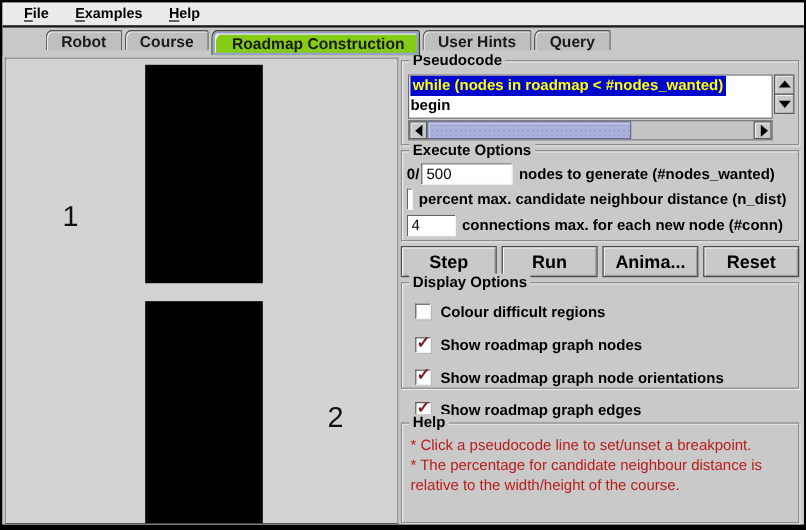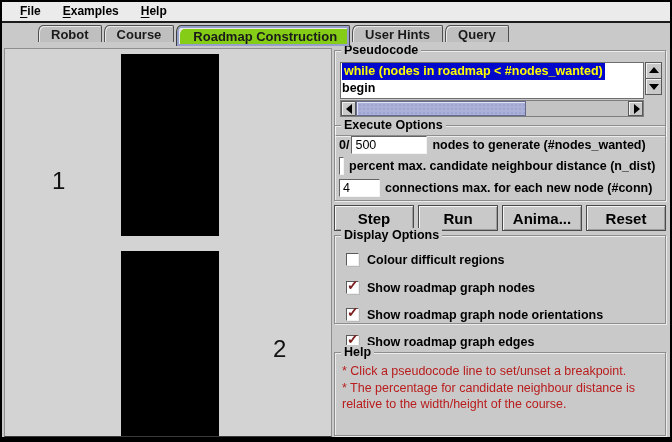--- a/index.html
+++ b/index.html
@@ -64,21 +64,21 @@
   
   .group {
     position:absolute; border:1px solid #8d8d8d;
     box-shadow: inset 1px 1px 0 rgba(255,255,255,.65), 1px 1px 0 rgba(255,255,255,.65);
   }
   .group-title {
     position:absolute; top:-8px; left:6px; background:#c9c9c9; padding:0 3px;
     font-weight:bold; font-size:12.5px; color:#000; white-space:nowrap; line-height:14px;
   }
 
-  .grp-pseudocode { left:332px; top:4px;   width:332px; height:86px; }
+  .grp-pseudocode { left:332px; top:4px;   width:332px; height:71px; }
   .grp-execute    { left:332px; top:79px;  width:332px; height:76px; }
   .grp-display    { left:332px; top:189px; width:332px; height:89px; }
   .grp-help       { left:332px; top:306px; width:332px; height:84px; }
 
   
   .scrollpane { position:absolute; left:5px; top:11px; width:322px; height:55px; }
   .code-list {
     position:absolute; left:0; top:0; width:304px; height:37px;
     background:#fff; border:1px solid #6e6e6e; overflow:hidden;
   }

